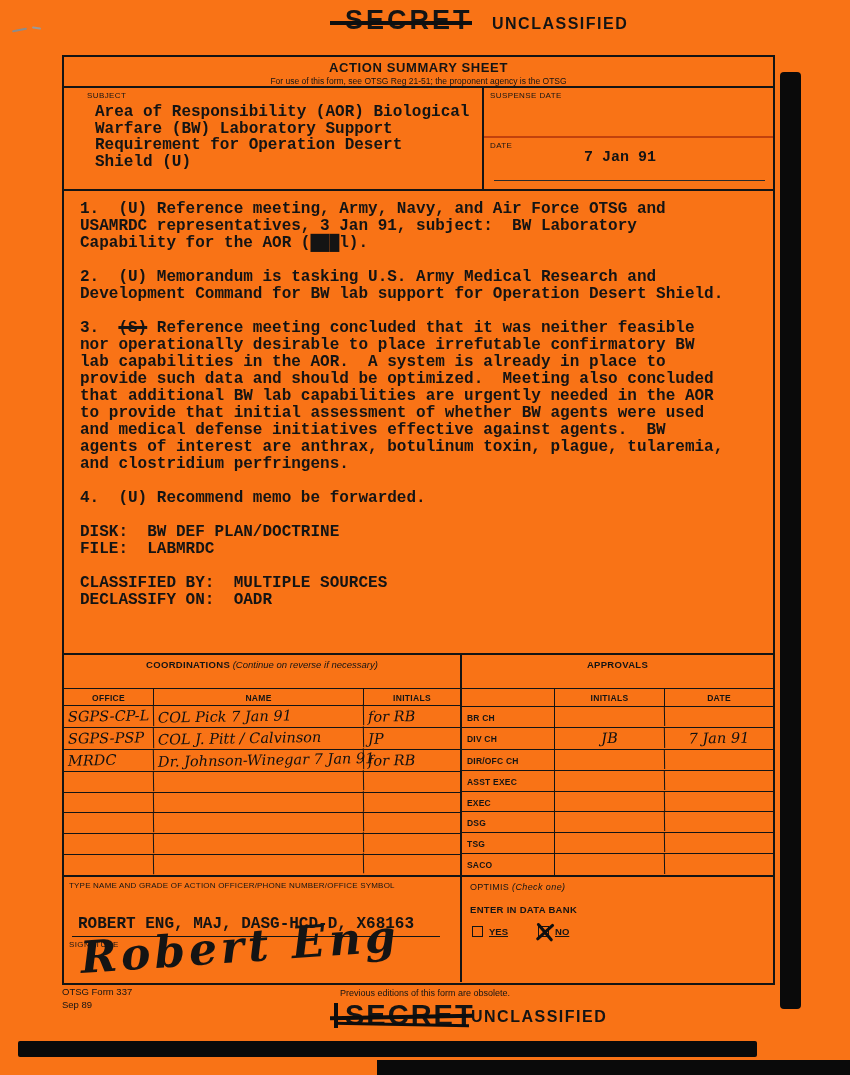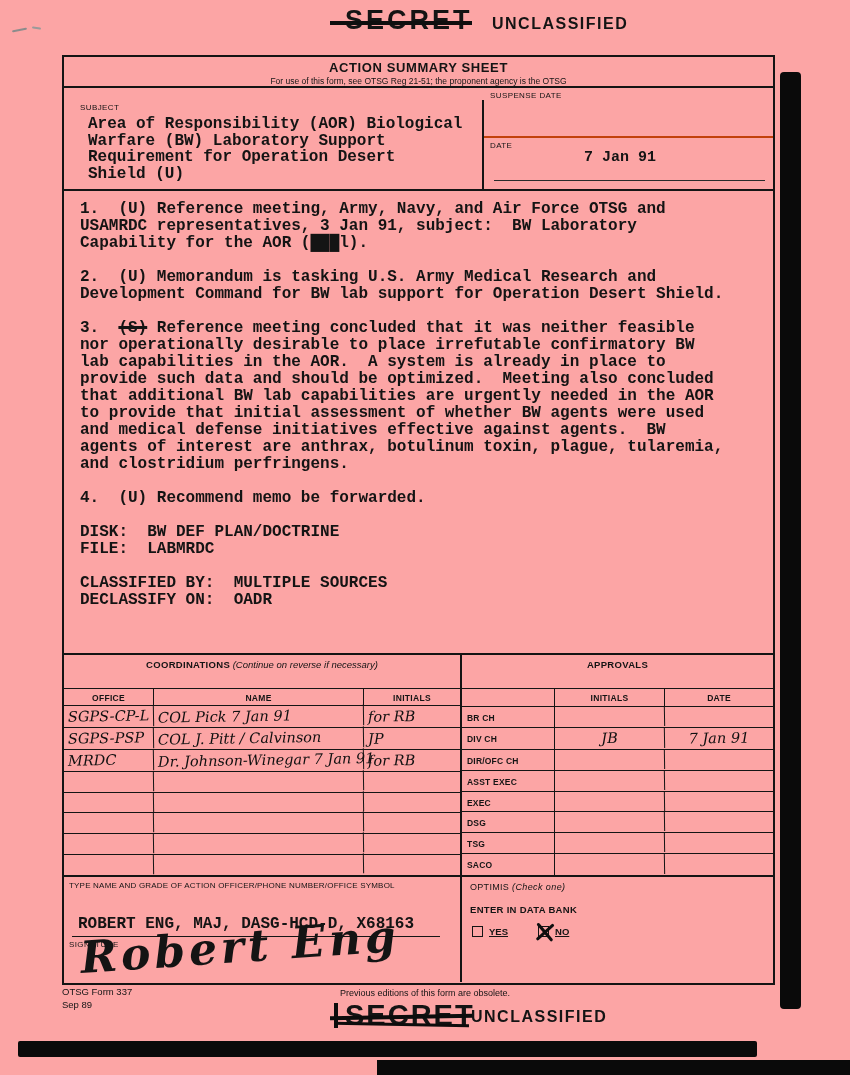--- a/index.html
+++ b/index.html
@@ -1,18 +1,18 @@
 <!DOCTYPE html>
 <html><head>
 <meta charset="utf-8">
 <style>
   * { margin:0; padding:0; box-sizing:border-box; }
   html,body { background:#ffffff; }
   .page {
-    position:relative; width:850px; height:1075px; background:#fca5a5;
+    position:relative; width:850px; height:1075px; background:#f97316;
     font-family:"Liberation Sans", sans-serif; color:#141414; overflow:hidden;
   }
   
   .squiggle { position:absolute; left:12px; top:24px; width:40px; height:10px; }
   .squiggle::before { content:""; position:absolute; left:0; top:5px; width:15px; height:2px; background:#8c8c8c; transform:rotate(-12deg); border-radius:2px; }
   .squiggle::after { content:""; position:absolute; left:20px; top:3px; width:9px; height:2px; background:#9a9a9a; transform:rotate(10deg); border-radius:2px; }
 
   
   .secret-top { position:absolute; left:345px; top:5px; font-size:27px; font-weight:bold; letter-spacing:3px; transform:scaleY(1.02); }
   .strike-top { position:absolute; left:330px; top:21px; width:142px; height:4px; background:#0f0f0f; }
@@ -33,21 +33,21 @@
   .form { position:absolute; left:62px; top:55px; width:713px; height:930px; border:2.5px solid #141414; }
   .mono { font-family:"Liberation Mono","DejaVu Sans Mono",monospace; font-weight:600; }
   .pre { white-space:pre; }
   .flabel { font-size:8px; letter-spacing:0.4px; }
 
   .title-row { height:31px; border-bottom:2px solid #141414; text-align:center; padding-top:3px; }
   .form-title { font-size:13px; font-weight:bold; letter-spacing:0.6px; }
   .form-subtitle { font-size:8.5px; margin-top:1px; }
 
   .subject-row { display:flex; height:103px; border-bottom:2px solid #141414; }
-  .subject-cell { width:420px; border-right:2px solid #141414; padding:3px 16px;margin-top:12px; }
+  .subject-cell { width:420px; border-right:2px solid #141414; padding:3px 23px; }
   .subject-text { margin-top:4px; margin-left:8px; font-size:16px; line-height:16.5px; }
   .right-col { flex:1; display:flex; flex-direction:column; }
   .suspense-cell { height:50px; border-bottom:2px solid #c2410c; padding:3px 6px; }
   .date-cell { flex:1; padding:3px 6px; position:relative; }
   .date-value { position:absolute; left:100px; top:11px; font-size:15px; }
   .date-underline { position:absolute; left:10px; right:8px; top:42px; border-top:1.5px solid #2b2b2b; }
 
   .summary-section { height:464px; border-bottom:2px solid #141414; padding:4px 8px; position:relative; }
   .summary-label { font-size:8.5px; line-height:10px; max-width:698px; }
   .sl-bold { letter-spacing:0.3px; }

